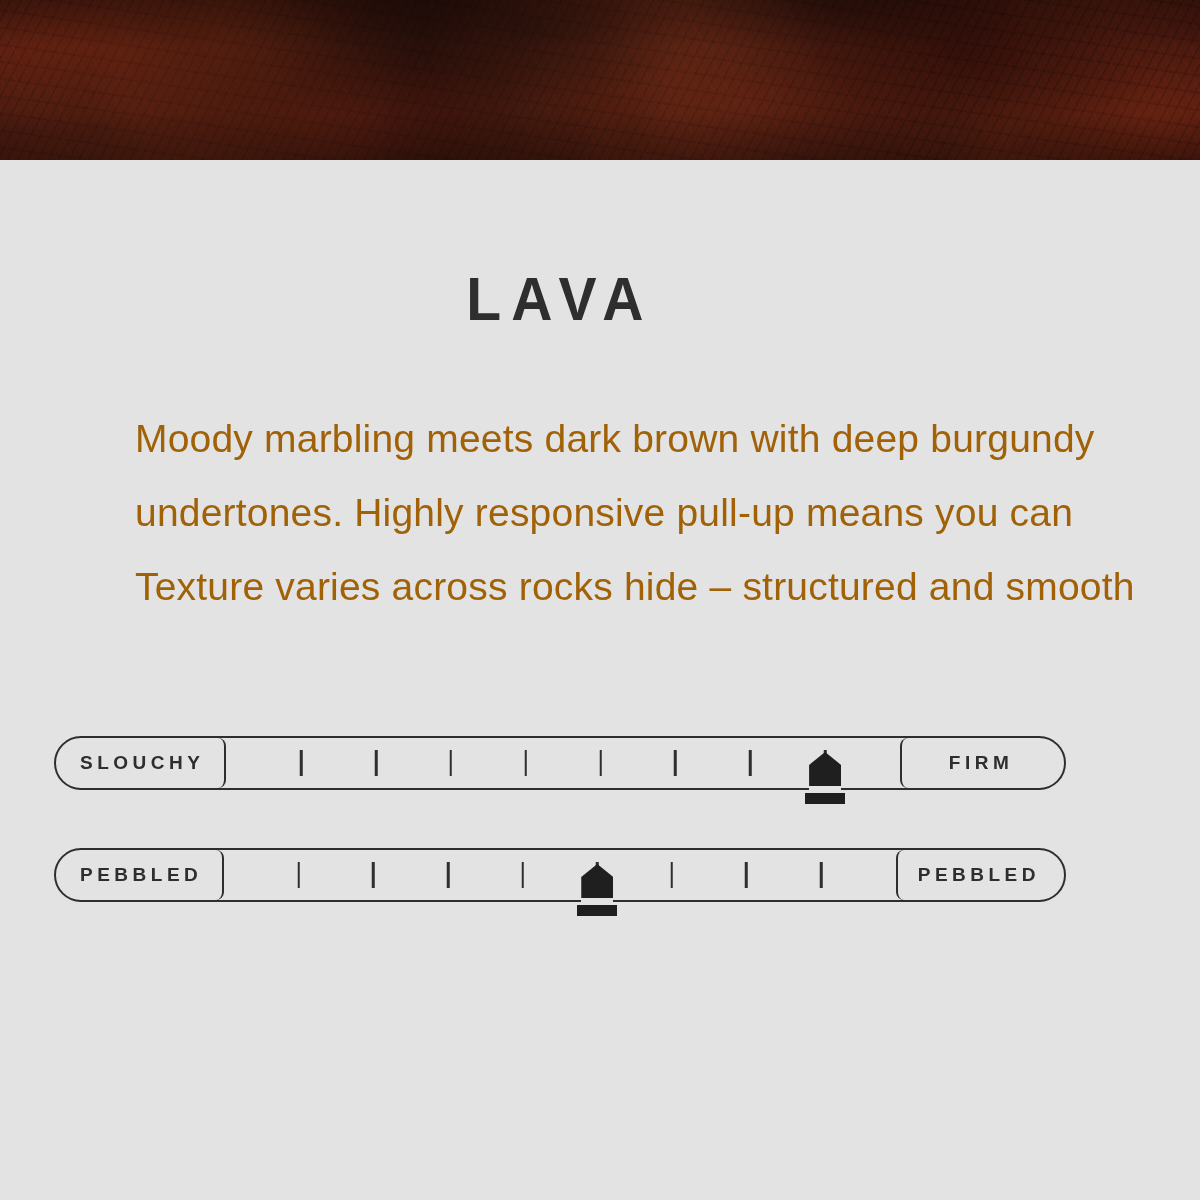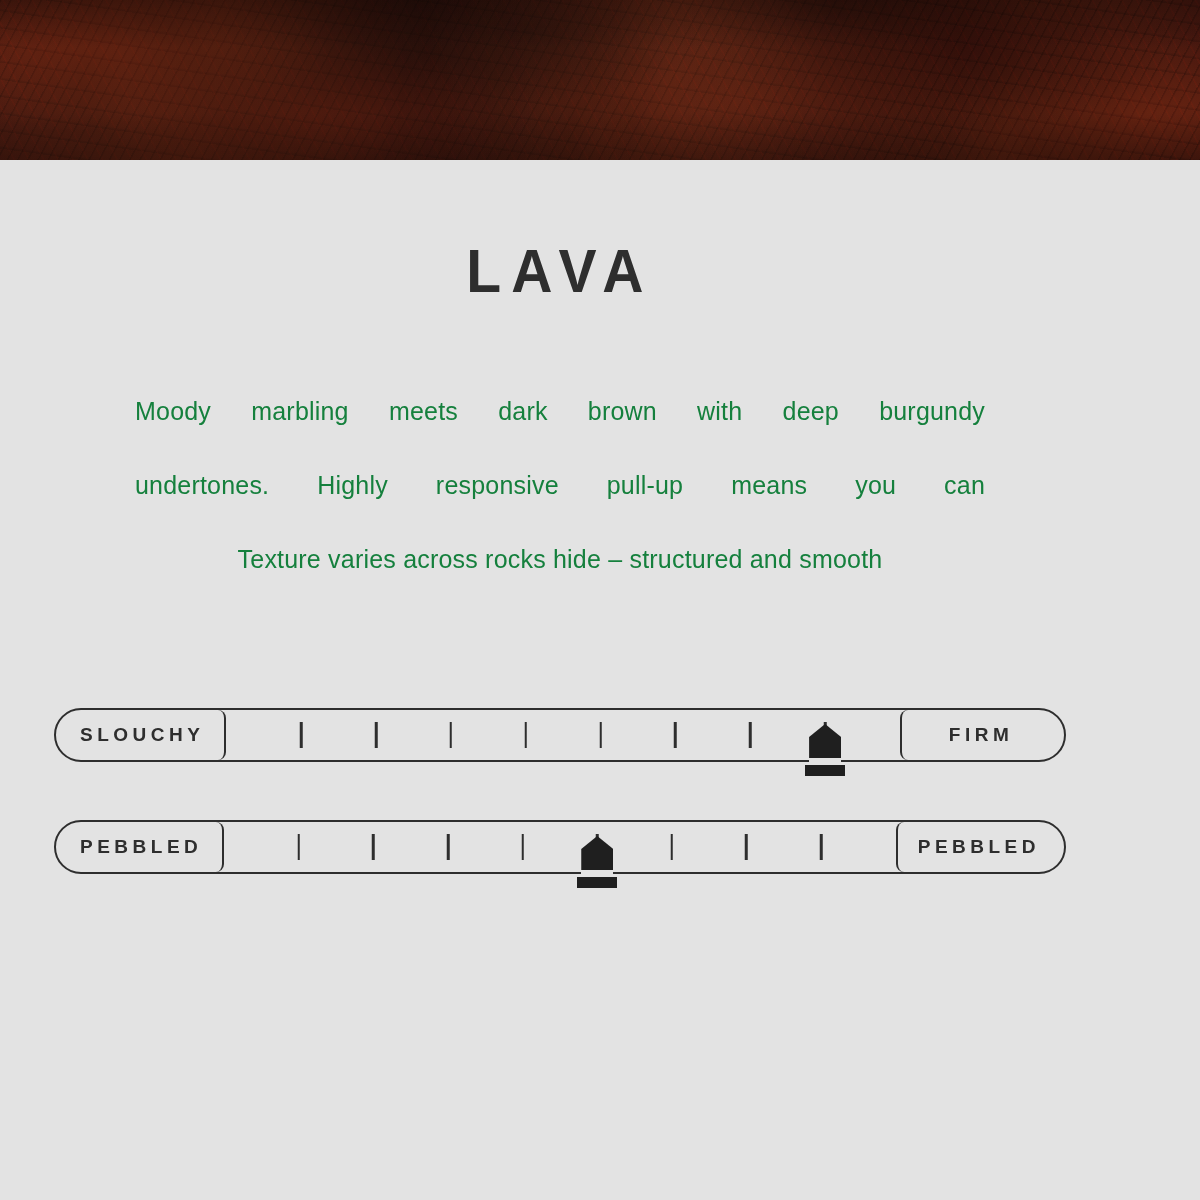--- a/index.html
+++ b/index.html
@@ -66,40 +66,40 @@
     position: absolute;
     inset: 0;
     background:
       linear-gradient(to bottom, rgba(0,0,0,0.30), rgba(0,0,0,0) 30%, rgba(0,0,0,0) 70%, rgba(0,0,0,0.28));
   }
 
   
   .content {
     position: relative;
     width: 1120px;
-    padding-top: 80px;
+    padding-top: 108px;
     box-sizing: border-box;
     text-align: center;
   }
   .title {
     font-family: "Liberation Sans", sans-serif;
     font-size: 62px;
     font-weight: bold;
     letter-spacing: 11px;
     color: #2e2e2e;
     margin: 0;
     line-height: 1;
     transform: scaleX(0.92);
   }
   .desc {
     margin: 72px auto 0;
     width: 850px;
-    font-size: 25px;
+    font-size: 39px;
     line-height: 74px;
-    color: #15803d;
+    color: #a16207;
     letter-spacing: 0.2px;
     text-align: center;
   }
   .desc .line {
     display: block;
     white-space: nowrap;
   }
   .desc .justify {
     text-align: justify;
     text-align-last: justify;

